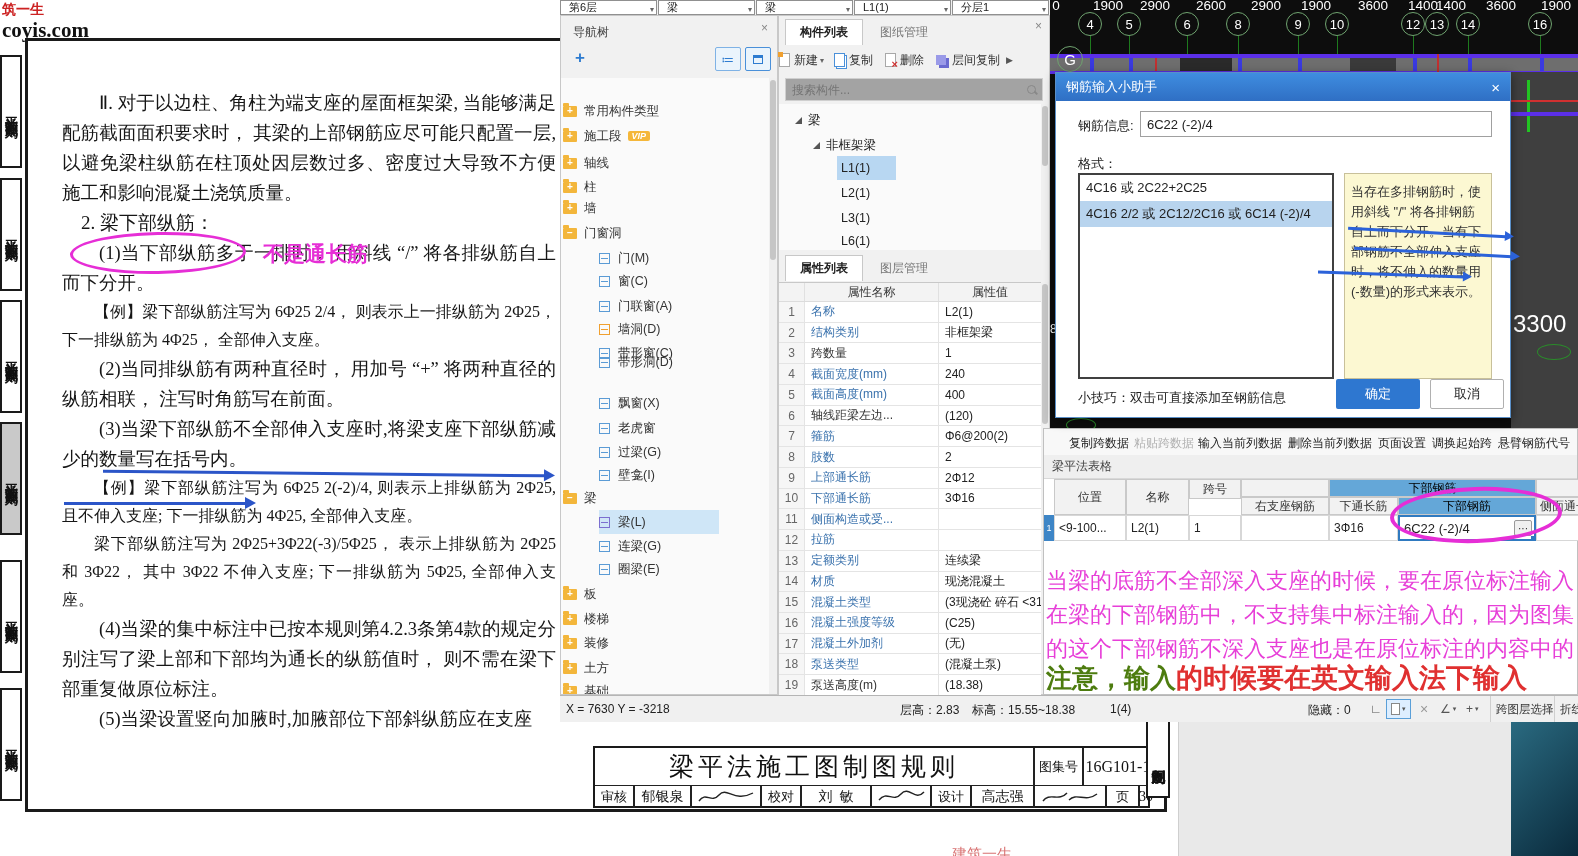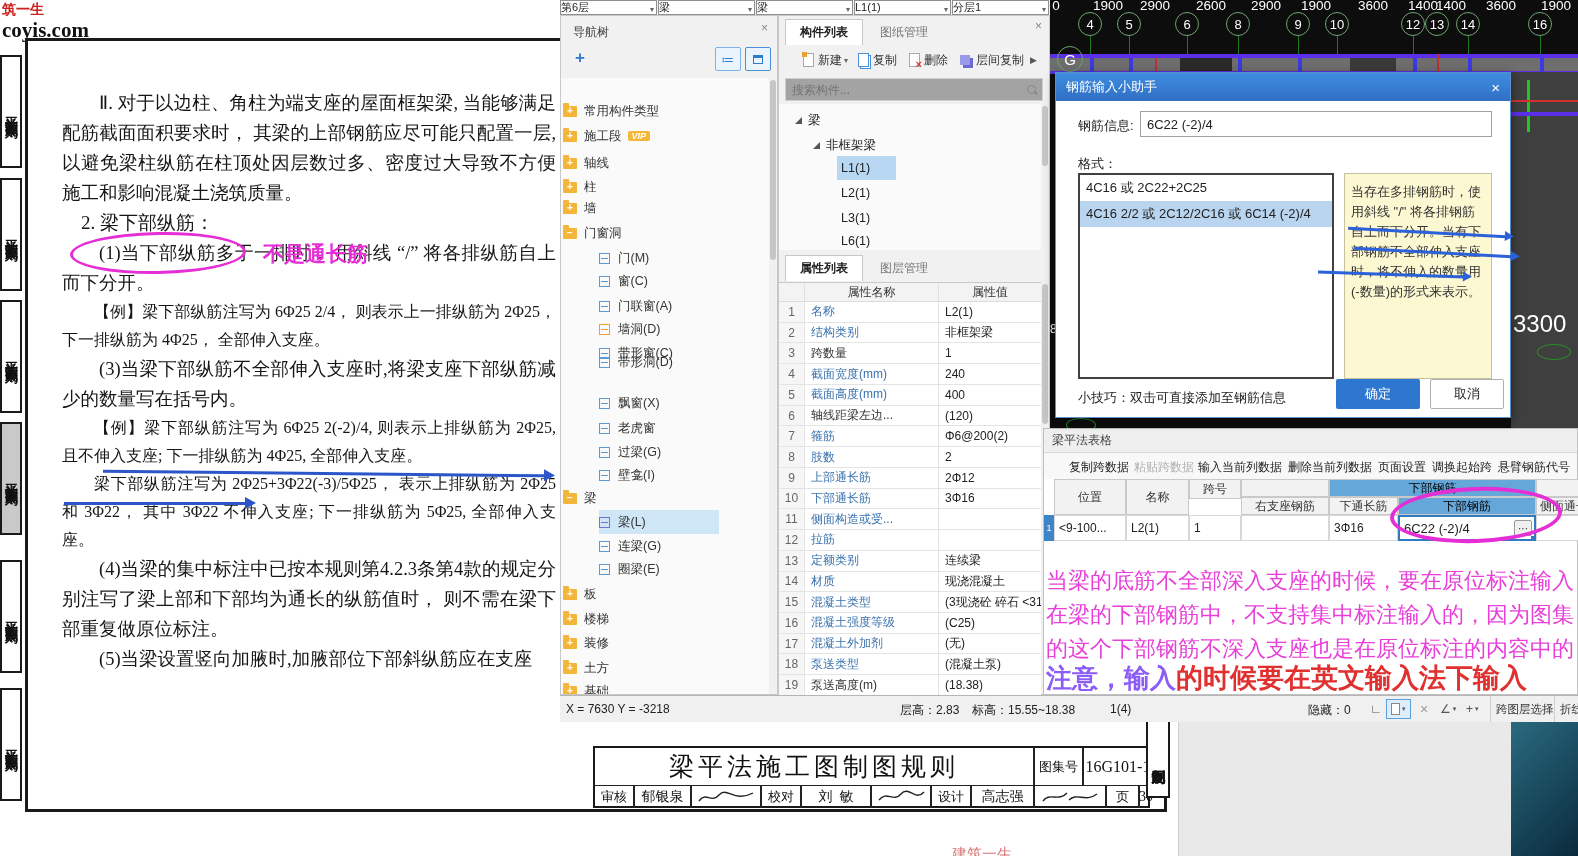--- a/index.html
+++ b/index.html
@@ -15,21 +15,21 @@
 .pb{font-family:"Liberation Serif",serif;font-size:18.5px;line-height:30px;text-align:justify;text-indent:2em}
 .pb0{text-indent:0}
 .ph{font-family:"Liberation Serif",serif;font-size:19px;line-height:30px;text-indent:1em}
 .pe{font-family:"Liberation Serif",serif;font-size:16px;line-height:28px;text-align:justify;text-indent:2em}
 .mell{position:absolute;border:3.5px solid #e62ed6;border-radius:50%;pointer-events:none}
 .barrow{position:absolute;height:3px;background:#2b55c8}
 .barrow:after{content:"";position:absolute;right:-10px;top:-5px;border-left:11px solid #2b55c8;border-top:6px solid transparent;border-bottom:6px solid transparent}
 .tb-cell{position:absolute;border-right:2px solid #222;display:flex;align-items:center;justify-content:center;color:#111}
 
 #app{left:560px;top:0;width:1018px;height:722px;background:#f0f0f0}
-.combo{position:absolute;top:0;height:15px;width:97px;background:#fff;border:1px solid #909090;font-size:11px;color:#222;padding-left:0;line-height:13px}
+.combo{position:absolute;top:0;height:15px;width:97px;background:#fff;border:1px solid #909090;font-size:11px;color:#222;padding-left:8px;line-height:13px}
 .combo i{position:absolute;right:2px;top:2px;font-style:normal;color:#666;font-size:8px}
 .panel-title{font-size:12px;color:#444}
 .x-btn{color:#888;font-size:12px}
 .tool-btn{position:absolute;width:26px;height:24px;border:1px solid #7fb2e5;background:#eaf4fc;border-radius:2px;display:flex;align-items:center;justify-content:center;color:#2e7cd0;font-size:13px}
 .nrow{position:absolute;left:2px;width:204px;height:24px;display:flex;align-items:center;font-size:12.5px;color:#333}
 .folder{display:inline-block;width:14px;height:11px;background:#f3b63b;border-radius:1px;position:relative;margin-right:7px;flex:none}
 .folder:before{content:"";position:absolute;top:-3px;left:0;width:6px;height:3px;background:#f3b63b;border-radius:1px 1px 0 0}
 .folder span{position:absolute;left:0;top:-2px;width:14px;text-align:center;font-size:10px;color:#fff;font-weight:bold;line-height:14px}
 .tg{display:inline-block;width:11px;height:11px;border:1.5px solid #5b9bd5;margin-right:8px;flex:none;background:linear-gradient(#5b9bd5 0 0) center/7px 1px no-repeat}
 .tg.or{border-color:#f0a030;background:linear-gradient(#f0a030 0 0) center/7px 1px no-repeat}
@@ -94,20 +94,21 @@
     <div class="abs side-tab" style="top:560px">平法制图规则</div>
     <div class="abs side-tab" style="top:688px">平法制图规则</div>
 
     <div class="abs page-frame"></div>
 
     <div class="abs doc-text">
       <p class="pb">Ⅱ. 对于以边柱、角柱为端支座的屋面框架梁, 当能够满足配筋截面面积要求时， 其梁的上部钢筋应尽可能只配置一层, 以避免梁柱纵筋在柱顶处因层数过多、密度过大导致不方便施工和影响混凝土浇筑质量。</p>
       <p class="ph">2. 梁下部纵筋：</p>
       <p class="pb">(1)当下部纵筋多于一排时， 用斜线 “/” 将各排纵筋自上而下分开。</p>
       <p class="pe">【例】梁下部纵筋注写为 6Φ25 2/4， 则表示上一排纵筋为 2Φ25， 下一排纵筋为 4Φ25， 全部伸入支座。</p>
+      <p class="pb">(2)当同排纵筋有两种直径时， 用加号 “+” 将两种直径的纵筋相联， 注写时角筋写在前面。</p>
       <p class="pb">(3)当梁下部纵筋不全部伸入支座时,将梁支座下部纵筋减少的数量写在括号内。</p>
       <p class="pe">【例】梁下部纵筋注写为 6Φ25 2(-2)/4, 则表示上排纵筋为 2Φ25, 且不伸入支座; 下一排纵筋为 4Φ25, 全部伸入支座。</p>
       <p class="pe">梁下部纵筋注写为 2Φ25+3Φ22(-3)/5Φ25， 表示上排纵筋为 2Φ25 和 3Φ22， 其中 3Φ22 不伸入支座; 下一排纵筋为 5Φ25, 全部伸入支座。</p>
       <p class="pb">(4)当梁的集中标注中已按本规则第4.2.3条第4款的规定分别注写了梁上部和下部均为通长的纵筋值时， 则不需在梁下部重复做原位标注。</p>
       <p class="pb">(5)当梁设置竖向加腋时,加腋部位下部斜纵筋应在支座</p>
     </div>
 
     <div class="mell" style="left:70px;top:232px;width:176px;height:42px;transform:rotate(-1deg)"></div>
     <div class="abs" style="left:263px;top:240px;color:#e62ed6;font-size:21px;font-weight:bold">不是通长筋</div>
     <div class="barrow" style="left:103px;top:472px;width:442px;transform:rotate(0.6deg)"></div>
@@ -298,21 +299,21 @@
           <div class="thumb" style="top:2px;height:180px"></div>
         </div>
     </div>
 
     <div class="abs" style="left:218px;top:15px;width:272px;height:680px;background:#f1f1f1;border:1px solid #c8c8c8">
       <div class="tab on" style="left:6px;top:3px">构件列表</div>
       <div class="tab off" style="left:86px;top:3px">图纸管理</div>
       <div class="abs x-btn" style="left:256px;top:3px">×</div>
 
       <div class="abs" style="left:0;top:30px;width:270px;height:28px;display:flex;align-items:center">
-        <div class="tbar-item" style="margin-left:24px">
+        <div class="tbar-item" style="margin-left:0">
             <span class="icon-page new"></span>
             <span>新建</span>
             <span style="font-size:8px;color:#666;margin-left:2px">▾</span>
           </div>
         <div class="tbar-item" style="margin-left:10px">
             <span class="icon-page copy"></span>
             <span>复制</span>
           </div>
         <div class="tbar-item" style="margin-left:12px">
             <span class="icon-page del"></span>
@@ -519,30 +520,30 @@
         <span class="abs" style="left:0;top:28px;width:67px;height:2px;background:#d03030"></span>
         <span class="abs" style="left:0;top:40px;width:67px;height:4px;background:#5b2fe8"></span>
         <span class="abs" style="left:2px;top:238px;color:#fff;font-size:24px">3300</span>
         <span class="abs" style="left:26px;top:272px;width:34px;height:16px;border:1.5px solid #2a8c2a;border-radius:50%"></span>
       </div>
       <div class="abs" style="left:0;top:322px;color:#fff;font-size:12px">8</div>
       <div class="abs" style="left:16px;top:418px;width:30px;height:14px;border:1.5px solid #2a8c2a;border-radius:50%"></div>
     </div>
 
     <div class="abs" id="beam">
-      <div style="height:24px;background:#efefef;border-bottom:1px solid #d8d8d8;font-size:12px;color:#444;display:flex;align-items:center;padding-left:8px">梁平法表格</div>
       <div style="height:26px;background:#f8f8f8;position:relative;font-size:12px">
         <span class="abs" style="left:25px;top:6px;color:#222">复制跨数据</span>
         <span class="abs" style="left:90px;top:6px;color:#b0b0b0">粘贴跨数据</span>
         <span class="abs" style="left:154px;top:6px;color:#222">输入当前列数据</span>
         <span class="abs" style="left:244px;top:6px;color:#222">删除当前列数据</span>
         <span class="abs" style="left:334px;top:6px;color:#222">页面设置</span>
         <span class="abs" style="left:388px;top:6px;color:#222">调换起始跨</span>
         <span class="abs" style="left:454px;top:6px;color:#222;width:80px;overflow:hidden;white-space:nowrap;display:inline-block">悬臂钢筋代号</span>
       </div>
+      <div style="height:24px;background:#efefef;border-bottom:1px solid #d8d8d8;font-size:12px;color:#444;display:flex;align-items:center;padding-left:8px">梁平法表格</div>
       <div style="position:relative;height:215px">
         <div class="bh" style="left:10px;top:0;width:72px;height:36px">位置</div>
         <div class="bh" style="left:82px;top:0;width:63px;height:36px">名称</div>
         <div class="bh" style="left:145px;top:0;width:52px;height:20px">跨号</div>
         <div class="bh" style="left:197px;top:0;width:88px;height:18px"></div>
         <div class="bh" style="left:197px;top:18px;width:88px;height:18px">右支座钢筋</div>
         <div class="bh blue" style="left:285px;top:0;width:207px;height:18px">下部钢筋</div>
         <div class="bh" style="left:285px;top:18px;width:69px;height:18px">下通长筋</div>
         <div class="bh blue" style="left:354px;top:18px;width:138px;height:18px">下部钢筋</div>
         <div class="bh" style="left:492px;top:0;width:43px;height:18px"></div>
@@ -560,21 +561,21 @@
         </div>
         <div class="bd" style="left:492px;top:36px;width:43px;height:26px"></div>
         <div class="mell" style="left:346px;top:8px;width:172px;height:56px;border-width:4px;transform:rotate(-2deg)"></div>
       </div>
     </div>
 
     <div class="abs" style="left:486px;top:566px;color:#e73fd8;font-size:22px;white-space:nowrap">当梁的底筋不全部深入支座的时候，要在原位标注输入</div>
     <div class="abs" style="left:486px;top:600px;color:#e73fd8;font-size:22px;white-space:nowrap">在梁的下部钢筋中，不支持集中标注输入的，因为图集</div>
     <div class="abs" style="left:486px;top:634px;color:#e73fd8;font-size:22px;white-space:nowrap">的这个下部钢筋不深入支座也是在原位标注的内容中的</div>
     <div class="abs" style="left:486px;top:660px;white-space:nowrap">
-      <span style="color:#8b5cf6;font-size:26px;font-weight:bold">注意，输入</span><span style="color:#e03030;font-size:27px;font-weight:bold">的时候要在英文输入法下输入</span>
+      <span style="color:#4d7c0f;font-size:26px;font-weight:bold">注意，输入</span><span style="color:#e03030;font-size:27px;font-weight:bold">的时候要在英文输入法下输入</span>
     </div>
 
     <div class="abs" id="dlg">
       <div class="tbar">
         <span style="flex:1">钢筋输入小助手</span>
         <span style="font-size:15px">×</span>
       </div>
       <div class="abs" style="left:22px;top:44px;font-size:13px;color:#222">钢筋信息:</div>
       <input class="abs" style="left: 84px; top: 38px; width: 352px; height: 26px; border: 1px solid rgb(160, 160, 160); font-size: 13px; padding-left: 6px; outline: none; color: rgb(34, 34, 34);" value="6C22 (-2)/4">
       <div class="abs" style="left:22px;top:82px;font-size:13px;color:#222">格式：</div>

